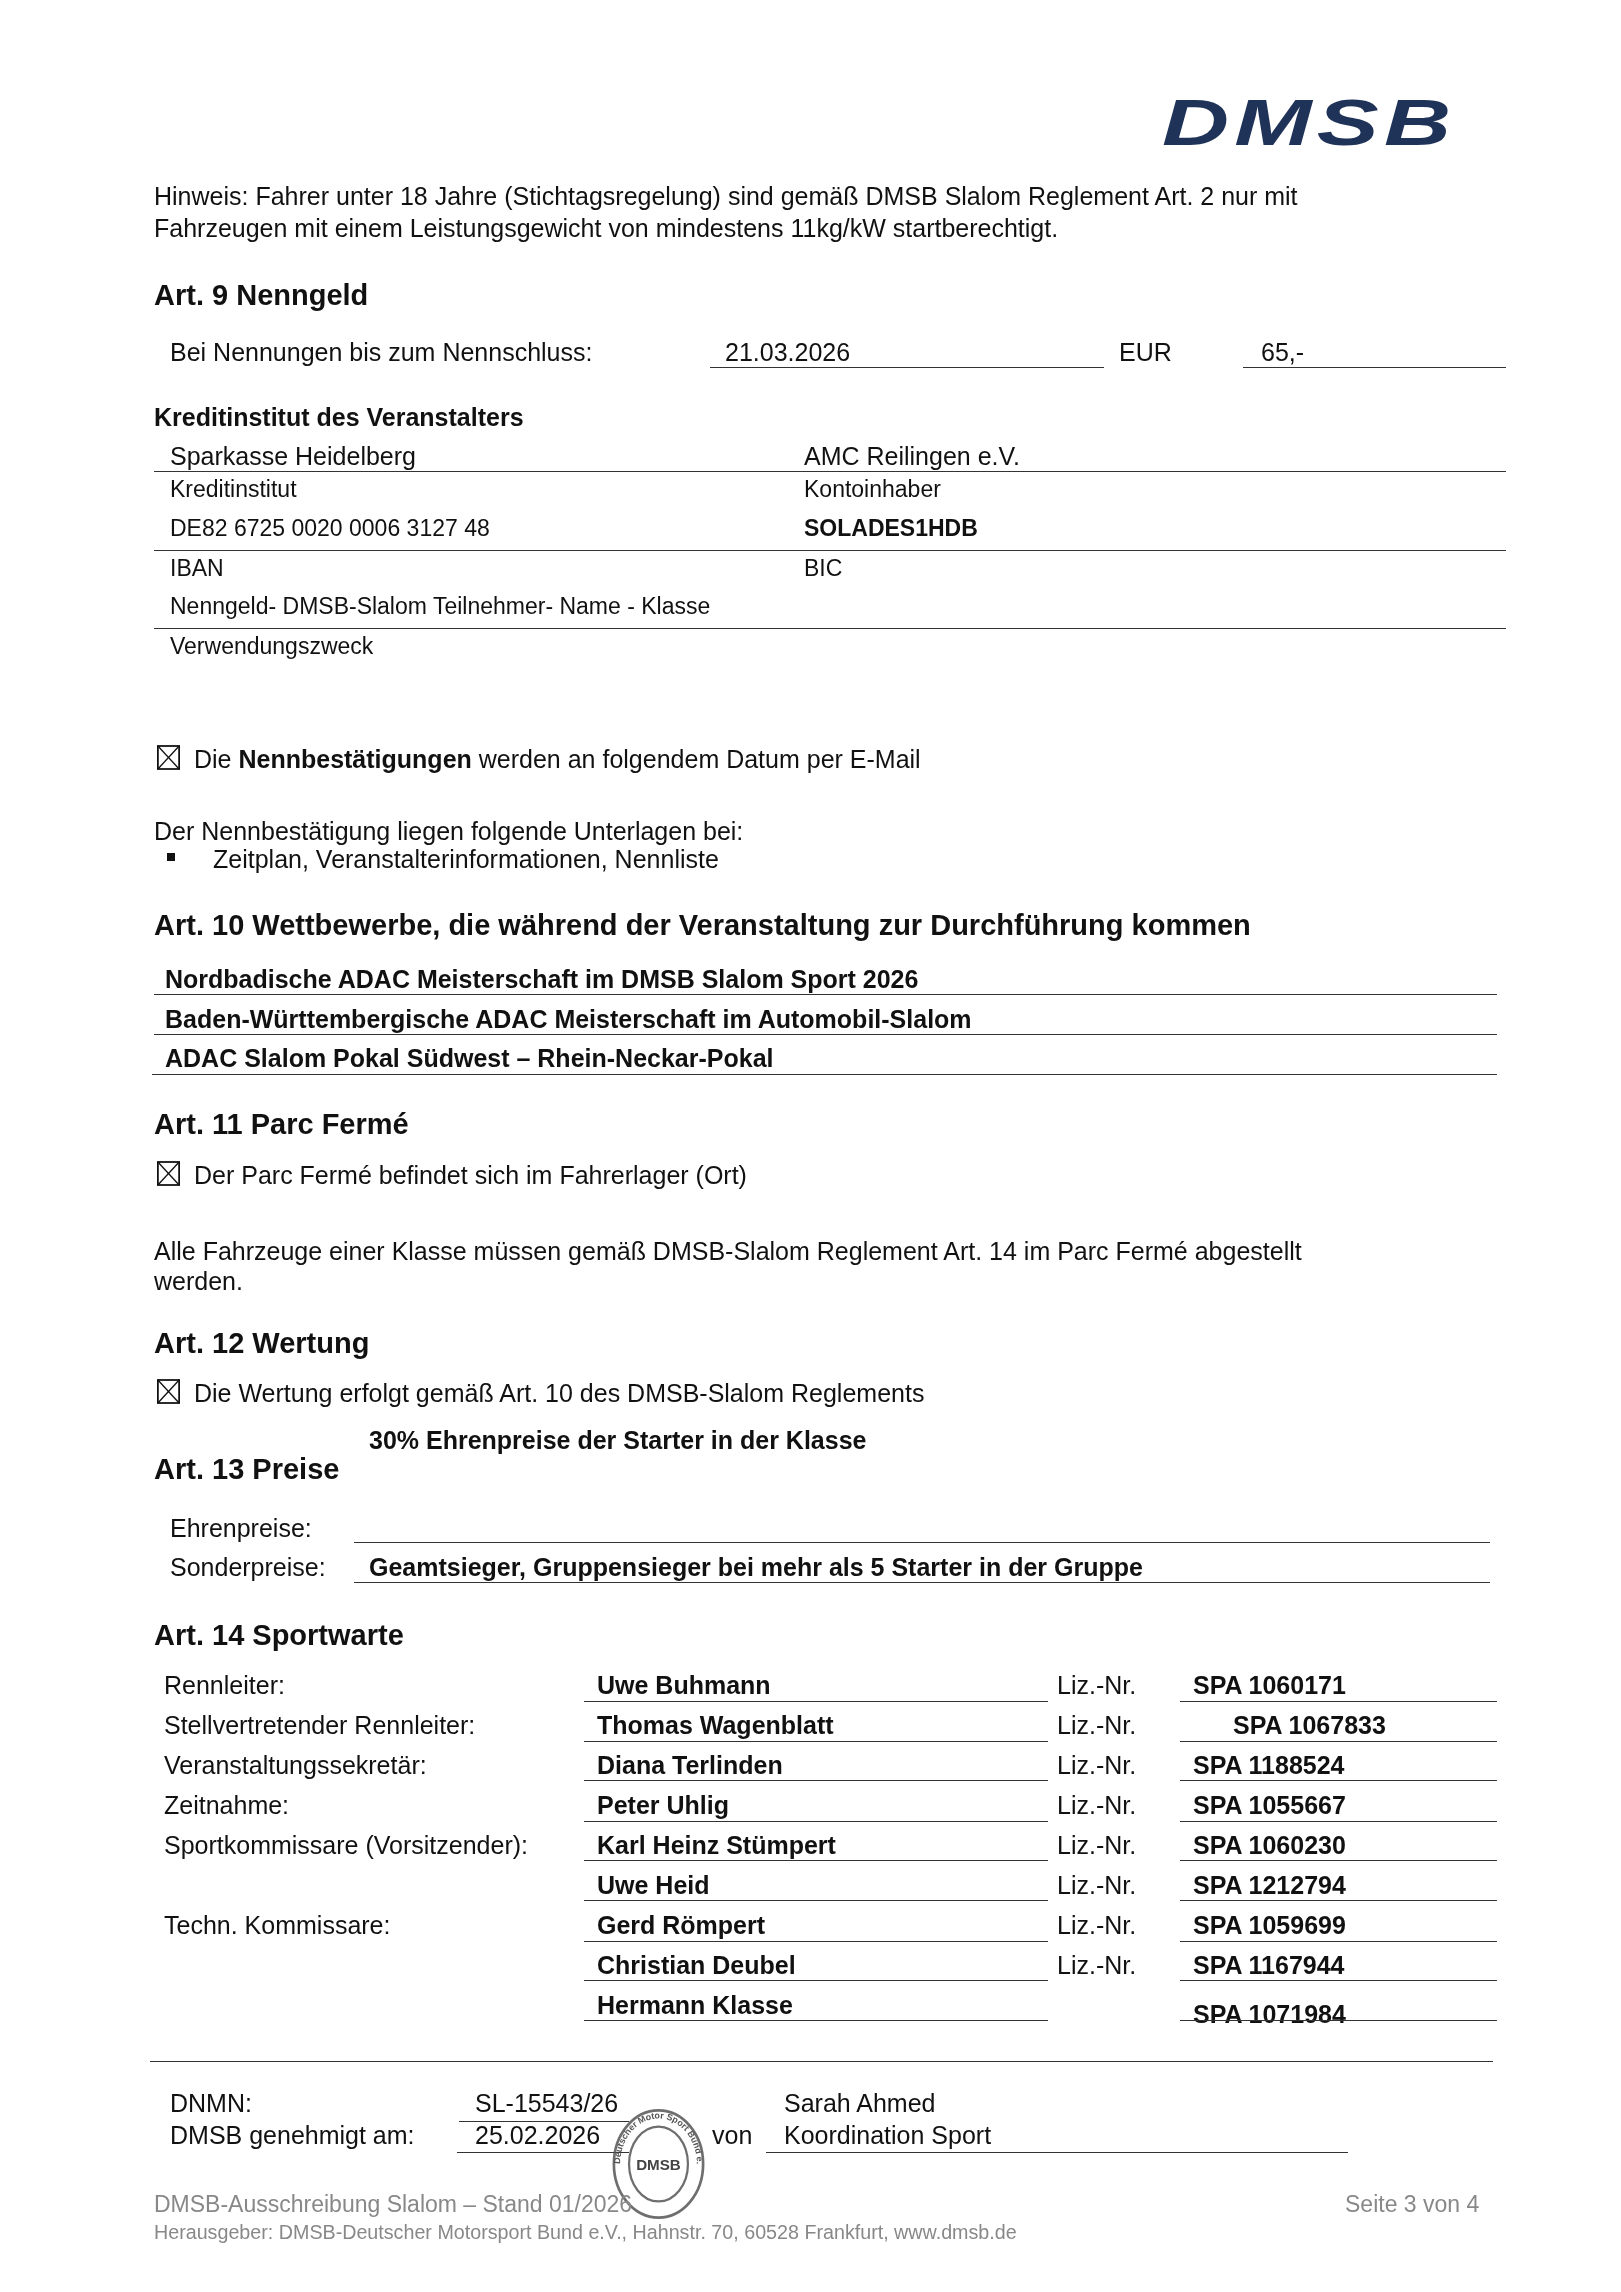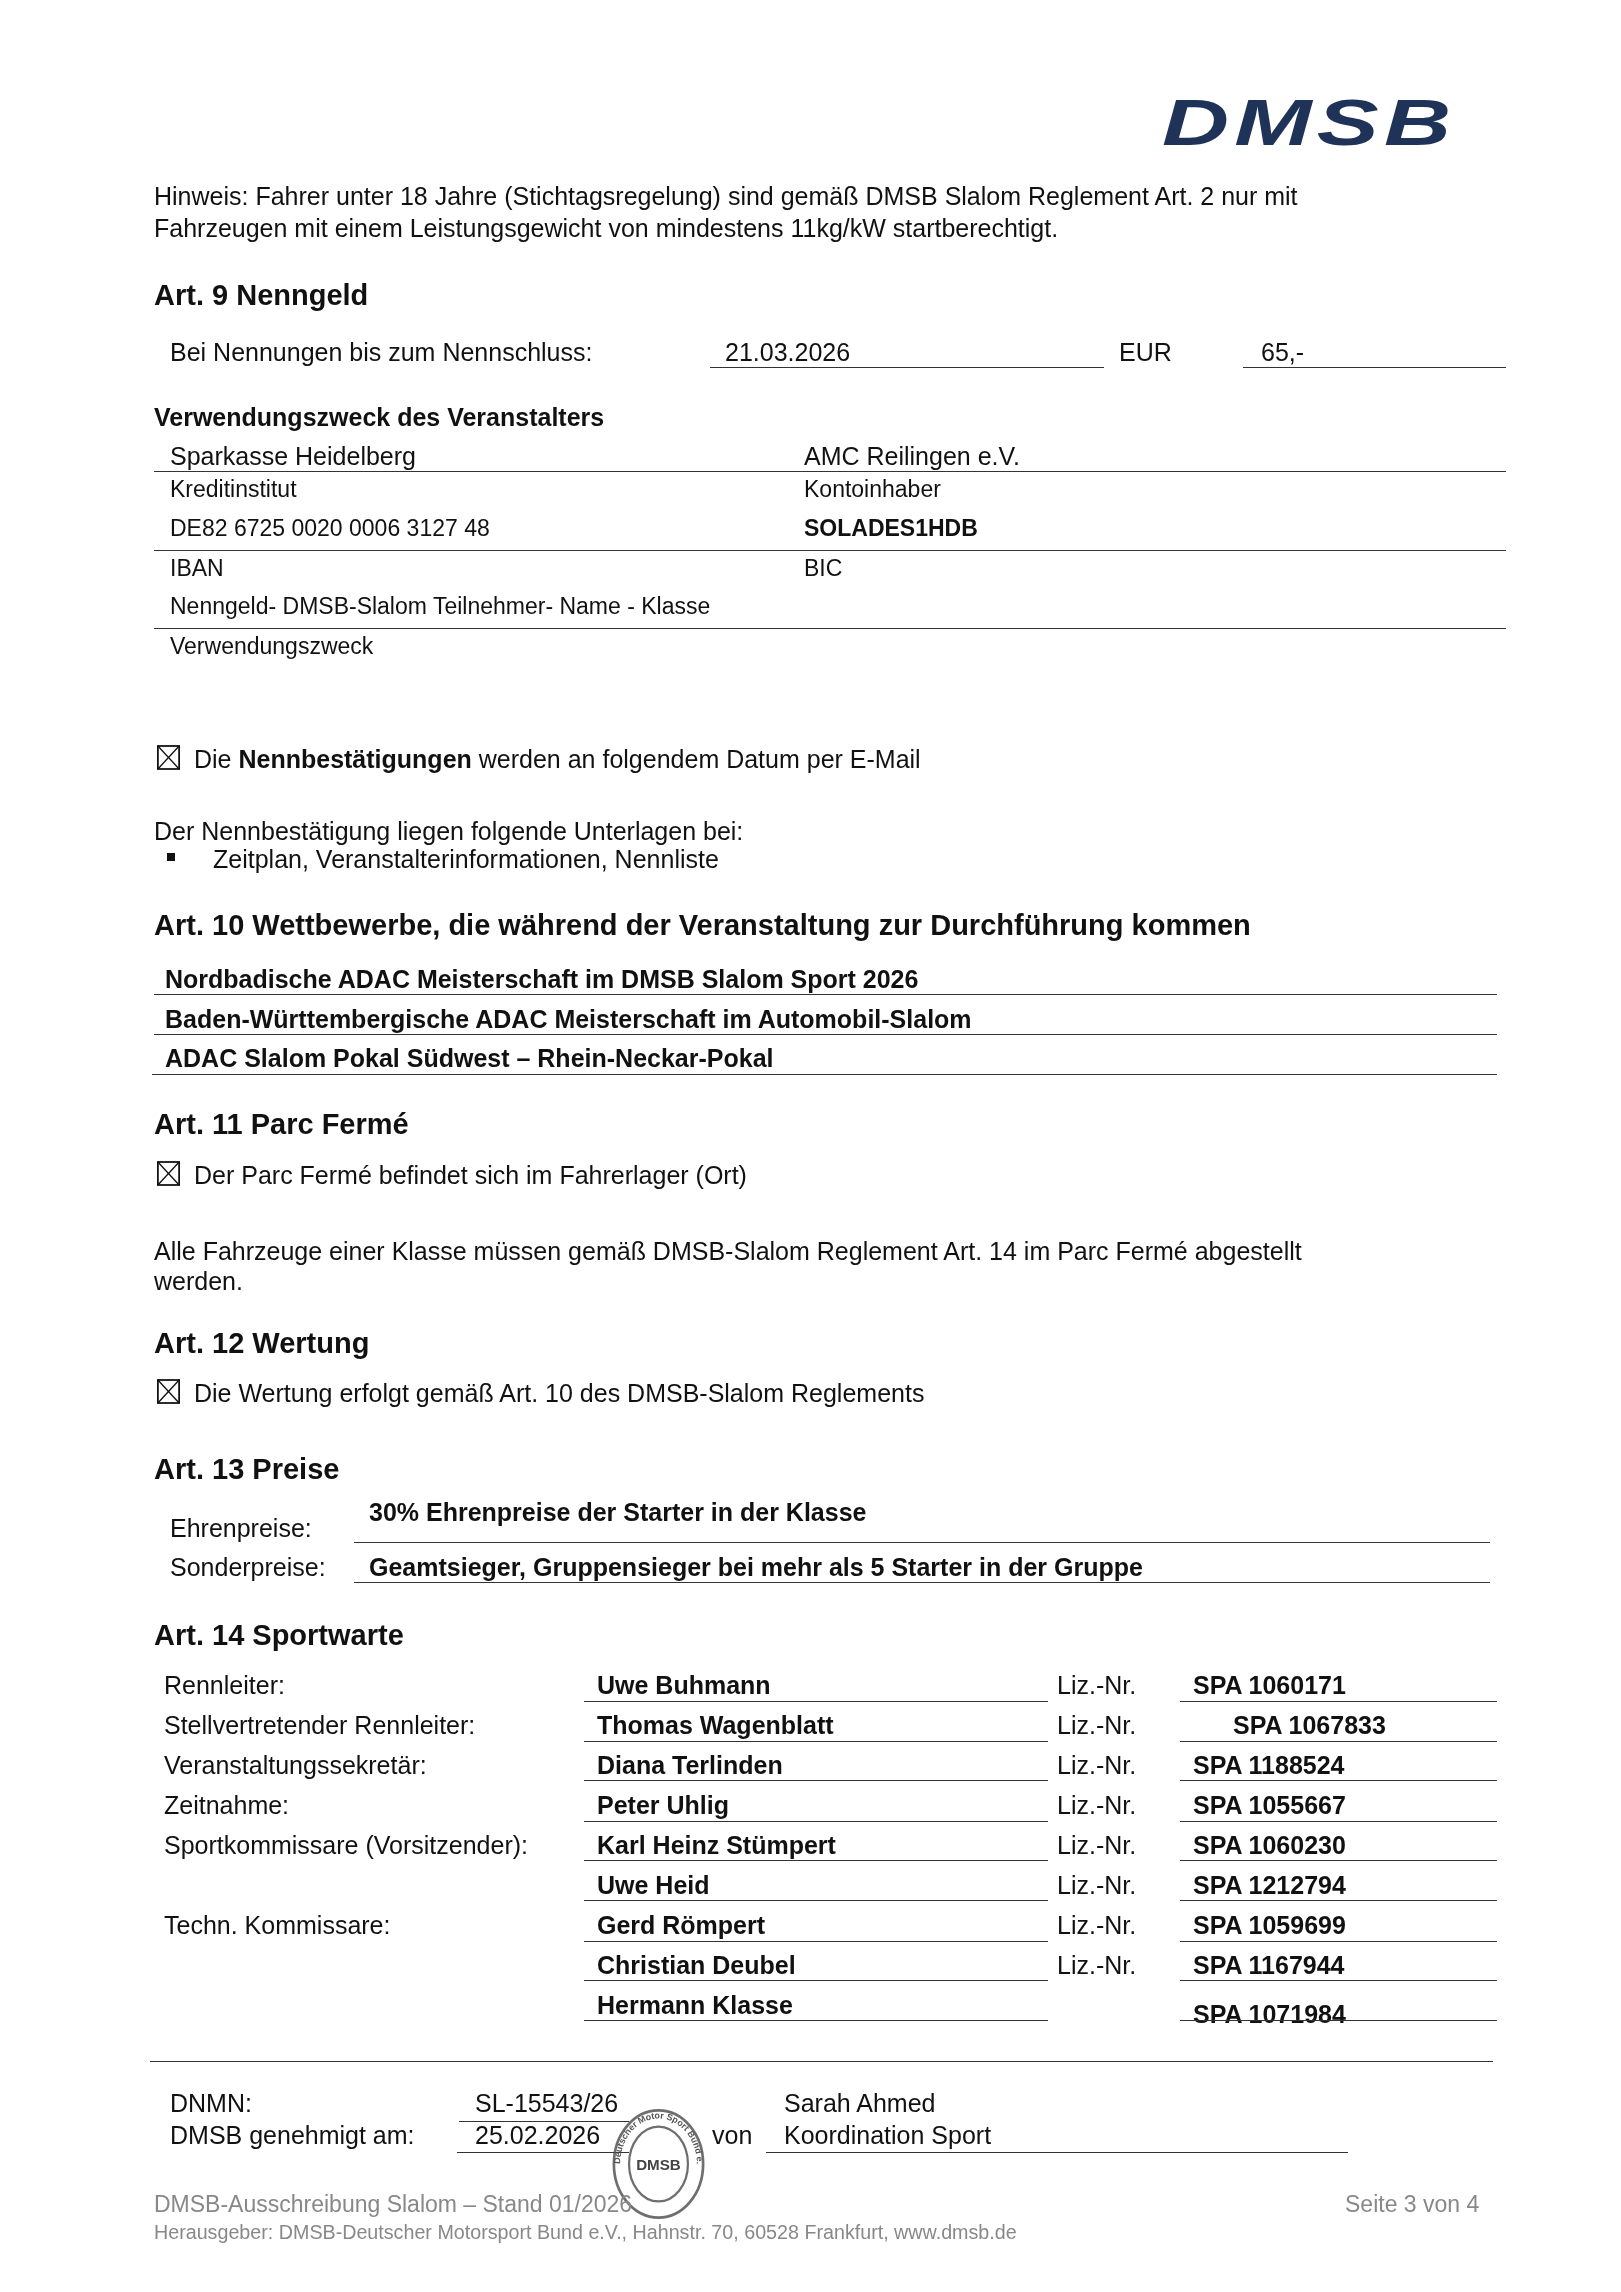--- a/index.html
+++ b/index.html
@@ -29,21 +29,21 @@
 <div class="abs t28" style="left:154px; top:214px;">Fahrzeugen mit einem Leistungsgewicht von mindestens 11kg/kW startberechtigt.</div>
 
 <div class="abs h" style="left:154px; top:279px;">Art. 9 Nenngeld</div>
 <div class="abs t28" style="left:170px; top:338px;">Bei Nennungen bis zum Nennschluss:</div>
 <div class="abs t28" style="left:725px; top:338px;">21.03.2026</div>
 <div class="line" style="left:710px; top:367px; width:394px;"></div>
 <div class="abs t28" style="left:1119px; top:338px;">EUR</div>
 <div class="abs t28" style="left:1261px; top:338px;">65,-</div>
 <div class="line" style="left:1243px; top:367px; width:263px;"></div>
 
-<div class="abs t28 bold" style="left:154px; top:403px;">Verwendungszweck des Veranstalters</div>
+<div class="abs t28 bold" style="left:154px; top:403px;">Kreditinstitut des Veranstalters</div>
 
 <div>
   <div class="abs t28" style="left:170px; top:442px;">Sparkasse Heidelberg</div>
   <div class="abs t28" style="left:804px; top:442px;">AMC Reilingen e.V.</div>
   <div class="line" style="left:154px; top:471px; width:1352px;"></div>
   <div class="abs t26" style="left:170px; top:476px;">Kreditinstitut</div>
   <div class="abs t26" style="left:804px; top:476px;">Kontoinhaber</div>
   <div class="abs t26" style="left:170px; top:515px;">DE82 6725 0020 0006 3127 48</div>
   <div class="abs t26" style="left:804px; top:515px;font-weight:bold;">SOLADES1HDB</div>
   <div class="line" style="left:154px; top:550px; width:1352px;"></div>
@@ -90,21 +90,21 @@
 <div class="abs h" style="left:154px; top:1327px;">Art. 12 Wertung</div>
 <svg class="checkbox" style="left:157px; top:1379px;" viewBox="0 0 26 28">
   <rect x="1" y="1" width="24" height="26" fill="none" stroke="#111" stroke-width="2"></rect>
   <line x1="1" y1="1" x2="25" y2="27" stroke="#111" stroke-width="1.5"></line>
   <line x1="25" y1="1" x2="1" y2="27" stroke="#111" stroke-width="1.5"></line>
 </svg>
 <div class="abs t28" style="left:194px; top:1379px;">Die Wertung erfolgt gemäß Art. 10 des DMSB-Slalom Reglements</div>
 
 <div class="abs h" style="left:154px; top:1453px;">Art. 13 Preise</div>
 <div class="abs t28" style="left:170px; top:1514px;">Ehrenpreise:</div>
-<div class="abs t28 bold" style="left:369px; top:1498px;">30% Ehrenpreise der Starter in der Klasse</div>
+<div class="abs t28 bold" style="left:369px; top:1426px;">30% Ehrenpreise der Starter in der Klasse</div>
 <div class="line" style="left:354px; top:1542px; width:1136px;"></div>
 <div class="abs t28" style="left:170px; top:1553px;">Sonderpreise:</div>
 <div class="abs t28 bold" style="left:369px; top:1553px;">Geamtsieger, Gruppensieger bei mehr als 5 Starter in der Gruppe</div>
 <div class="line" style="left:354px; top:1582px; width:1136px;"></div>
 
 <div class="abs h" style="left:154px; top:1619px;">Art. 14 Sportwarte</div>
 
 <div id="officials">
     <div class="abs t28" style="left:164px; top:1671px;">Rennleiter:</div>
     <div class="abs t28 bold" style="left:597px; top:1671px;">Uwe Buhmann</div>

